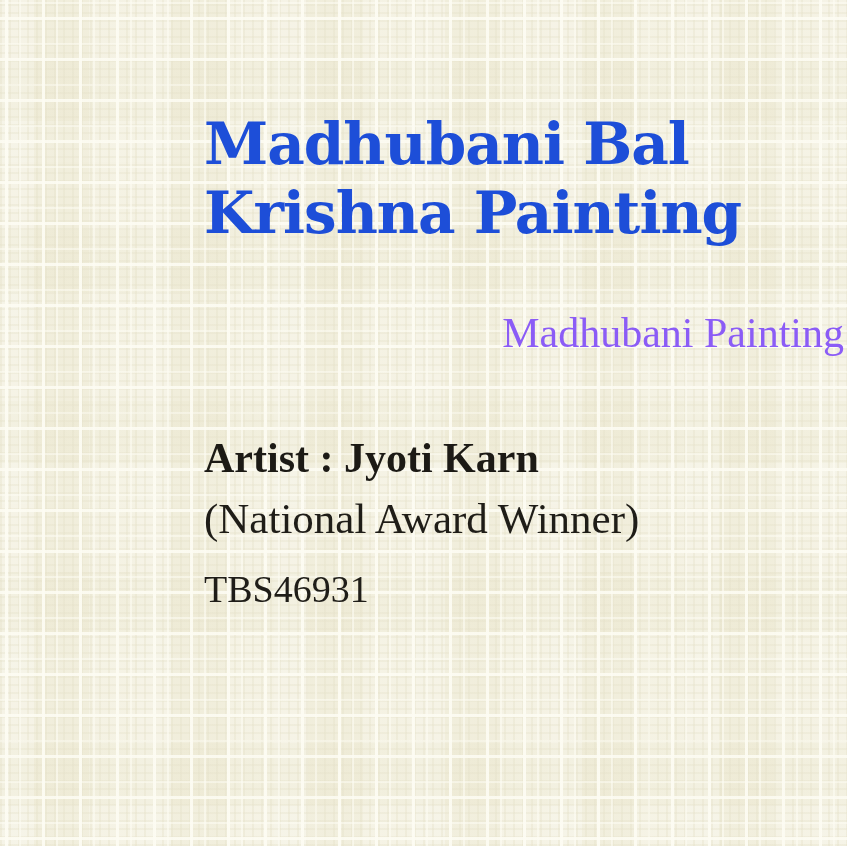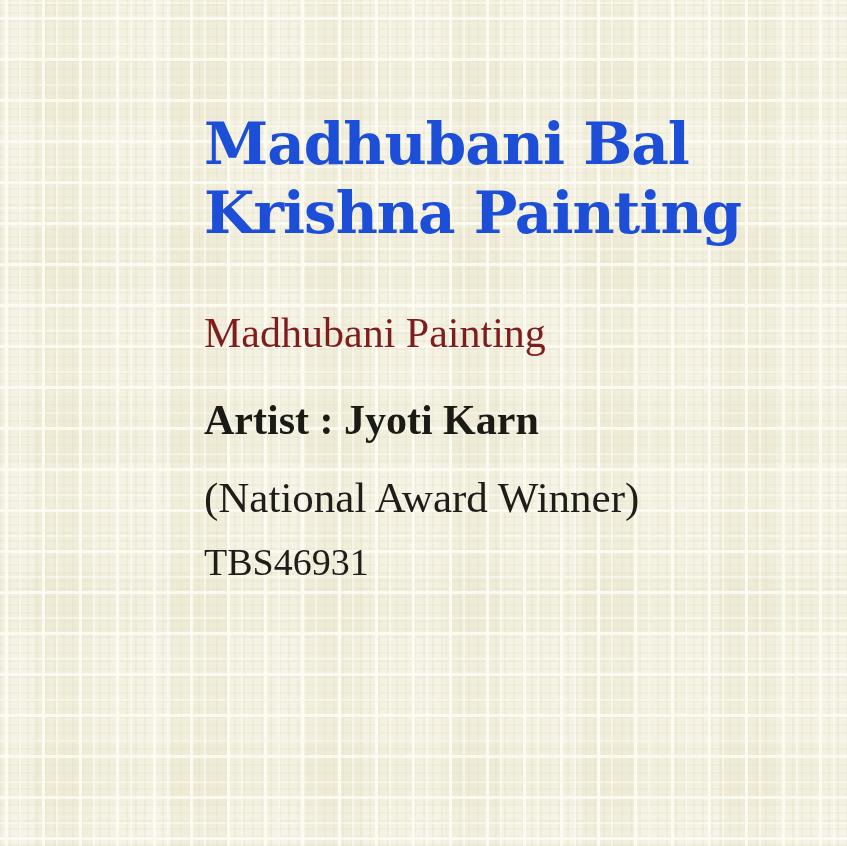--- a/index.html
+++ b/index.html
@@ -55,43 +55,44 @@
     letter-spacing: -1px;
     color: #1d4ed8;
     white-space: nowrap;
   }
   .details {
     margin-top: 54px;
     font-family: "Liberation Serif", serif;
     font-weight: 400;
     font-size: 42px;
     line-height: 62px;
-    color: #7f1d1d;
+    color: #8b5cf6;
     white-space: nowrap;
+    text-align: right;
   }
   .artist {
-    margin-top: 25px;
+    margin-top: 63px;
     font-family: "Liberation Serif", serif;
     font-weight: 700;
     font-size: 42px;
     line-height: 62px;
     color: #1c1a15;
     white-space: nowrap;
   }
   .award {
-    margin-top: 22px;
+    margin-top: 5px;
     font-family: "Liberation Serif", serif;
     font-weight: 400;
     font-size: 43px;
     line-height: 50px;
     color: #1f1d18;
     white-space: nowrap;
   }
   .sku {
-    margin-top: 17px;
+    margin-top: 23px;
     font-family: "Liberation Serif", serif;
     font-weight: 400;
     font-size: 38px;
     line-height: 45px;
     color: #1f1d18;
     white-space: nowrap;
   }
 </style>
 </head>
 <body>

